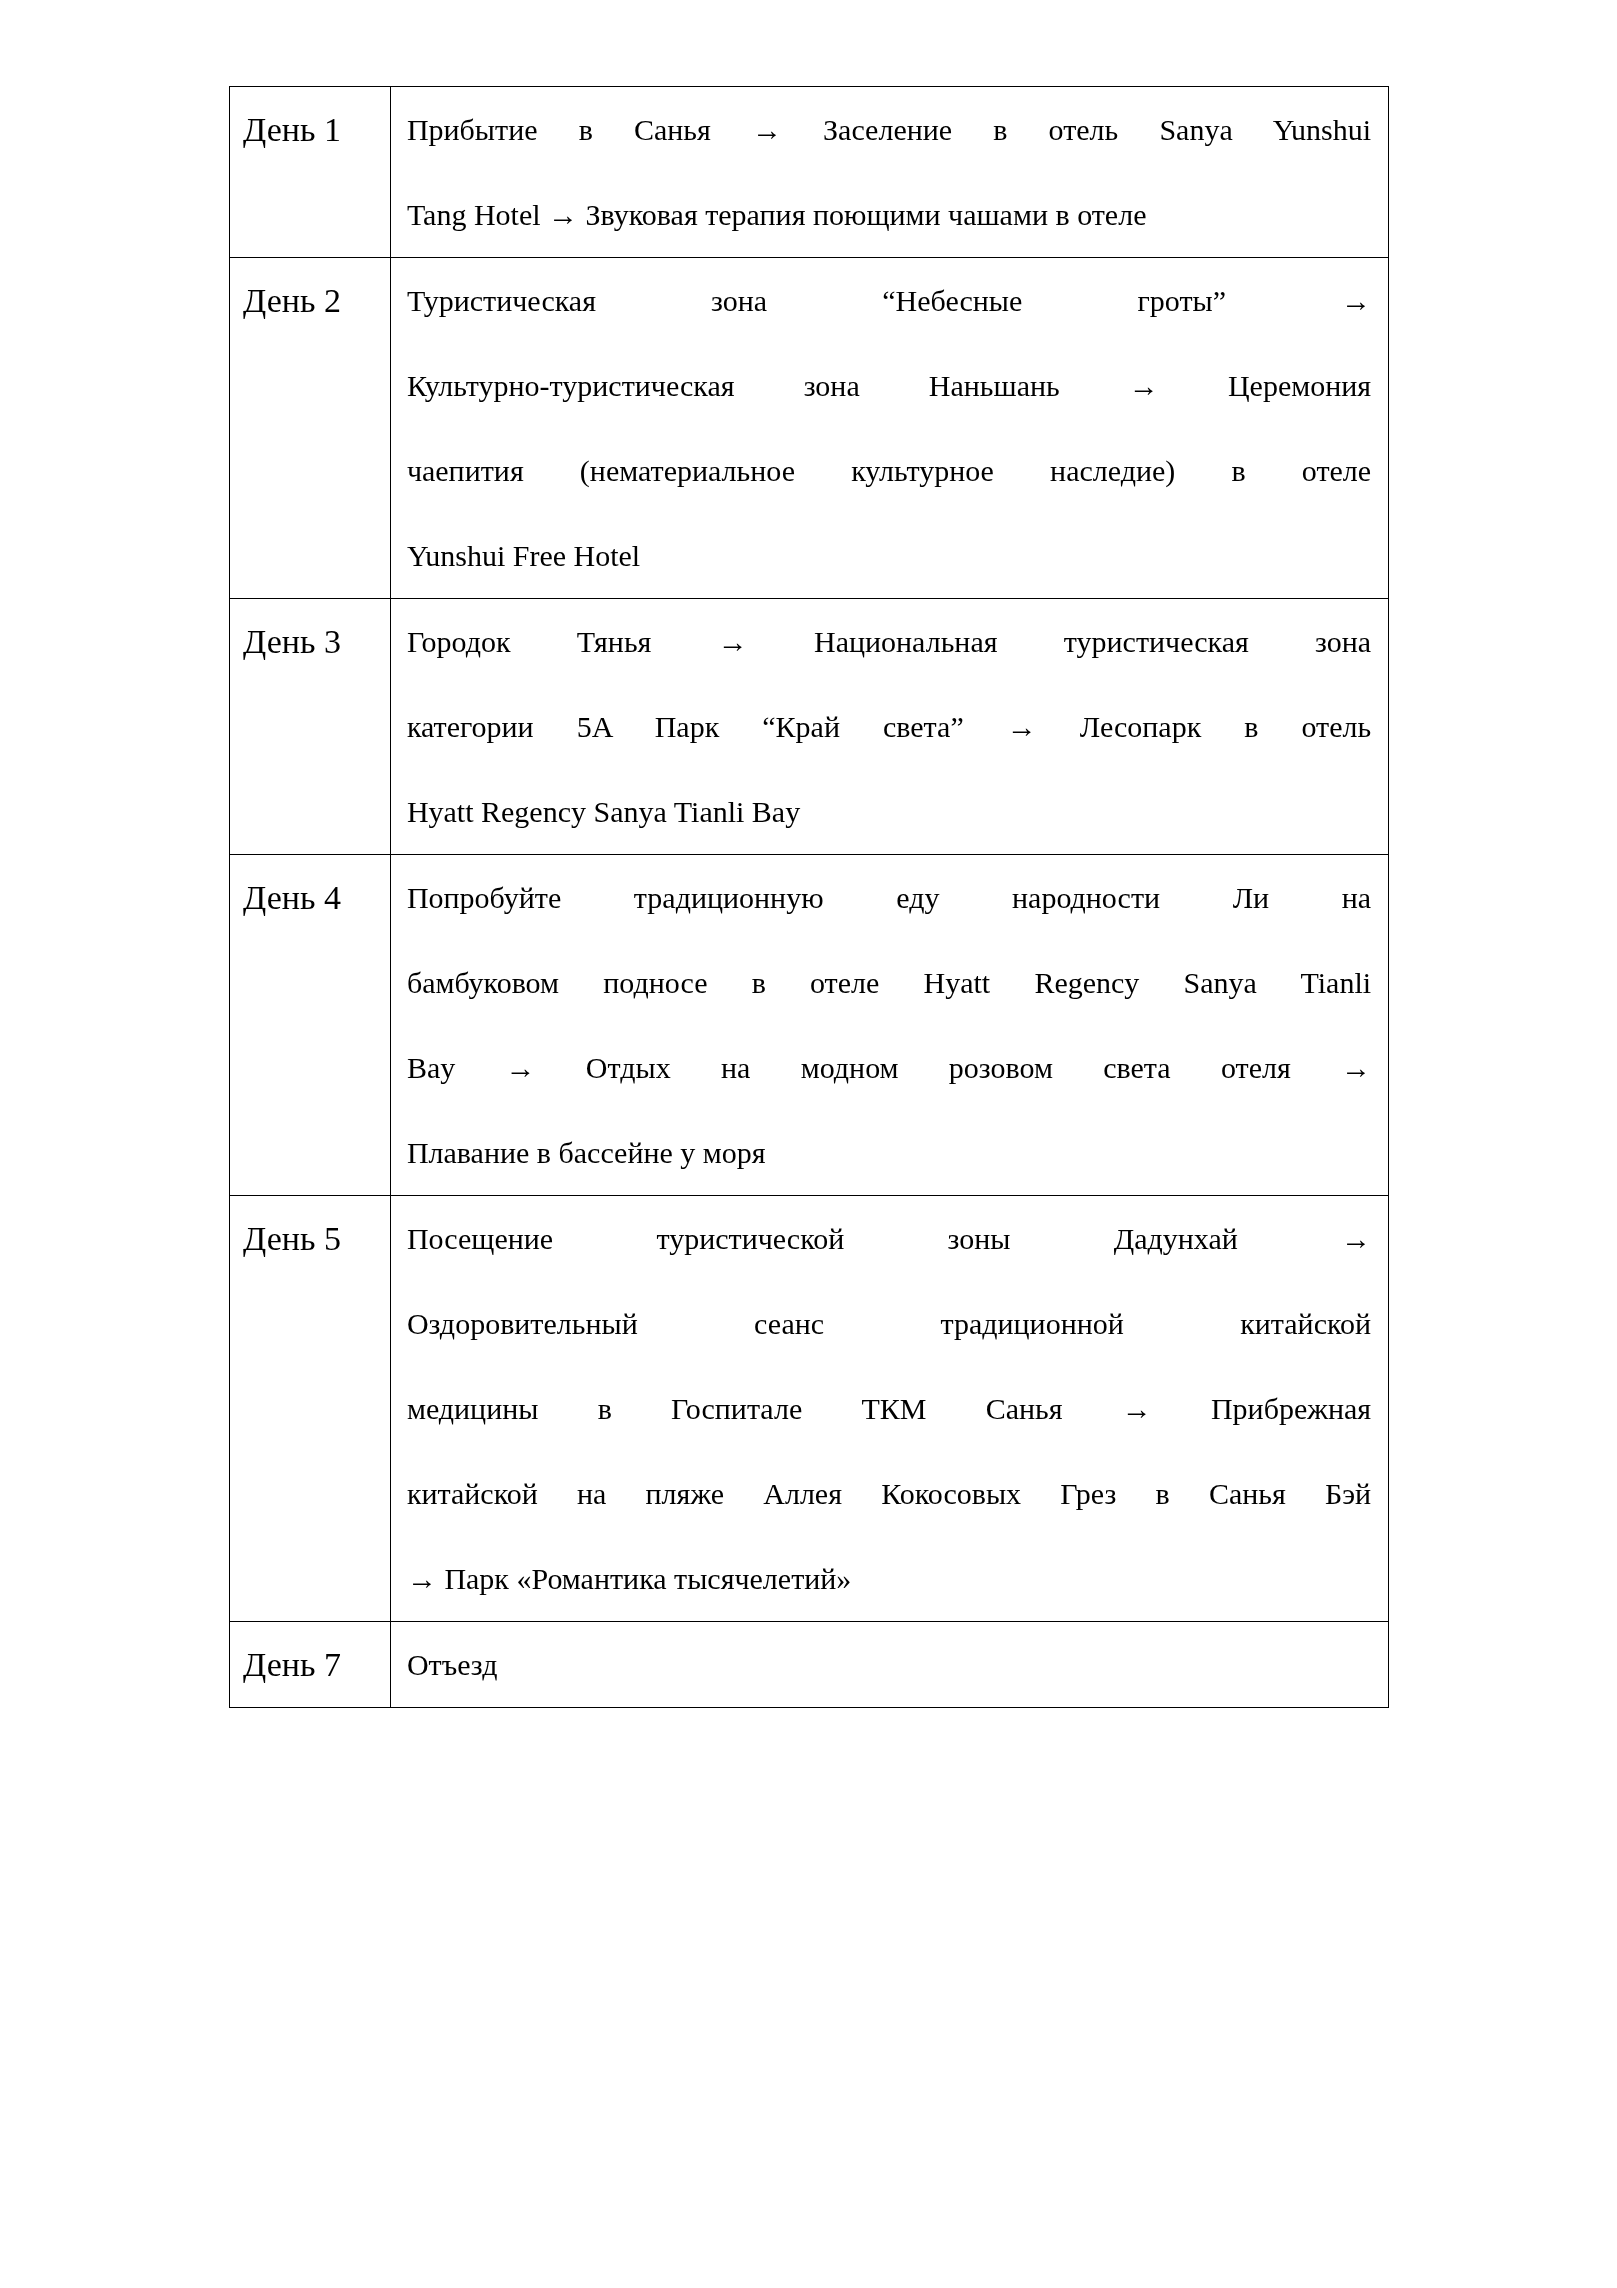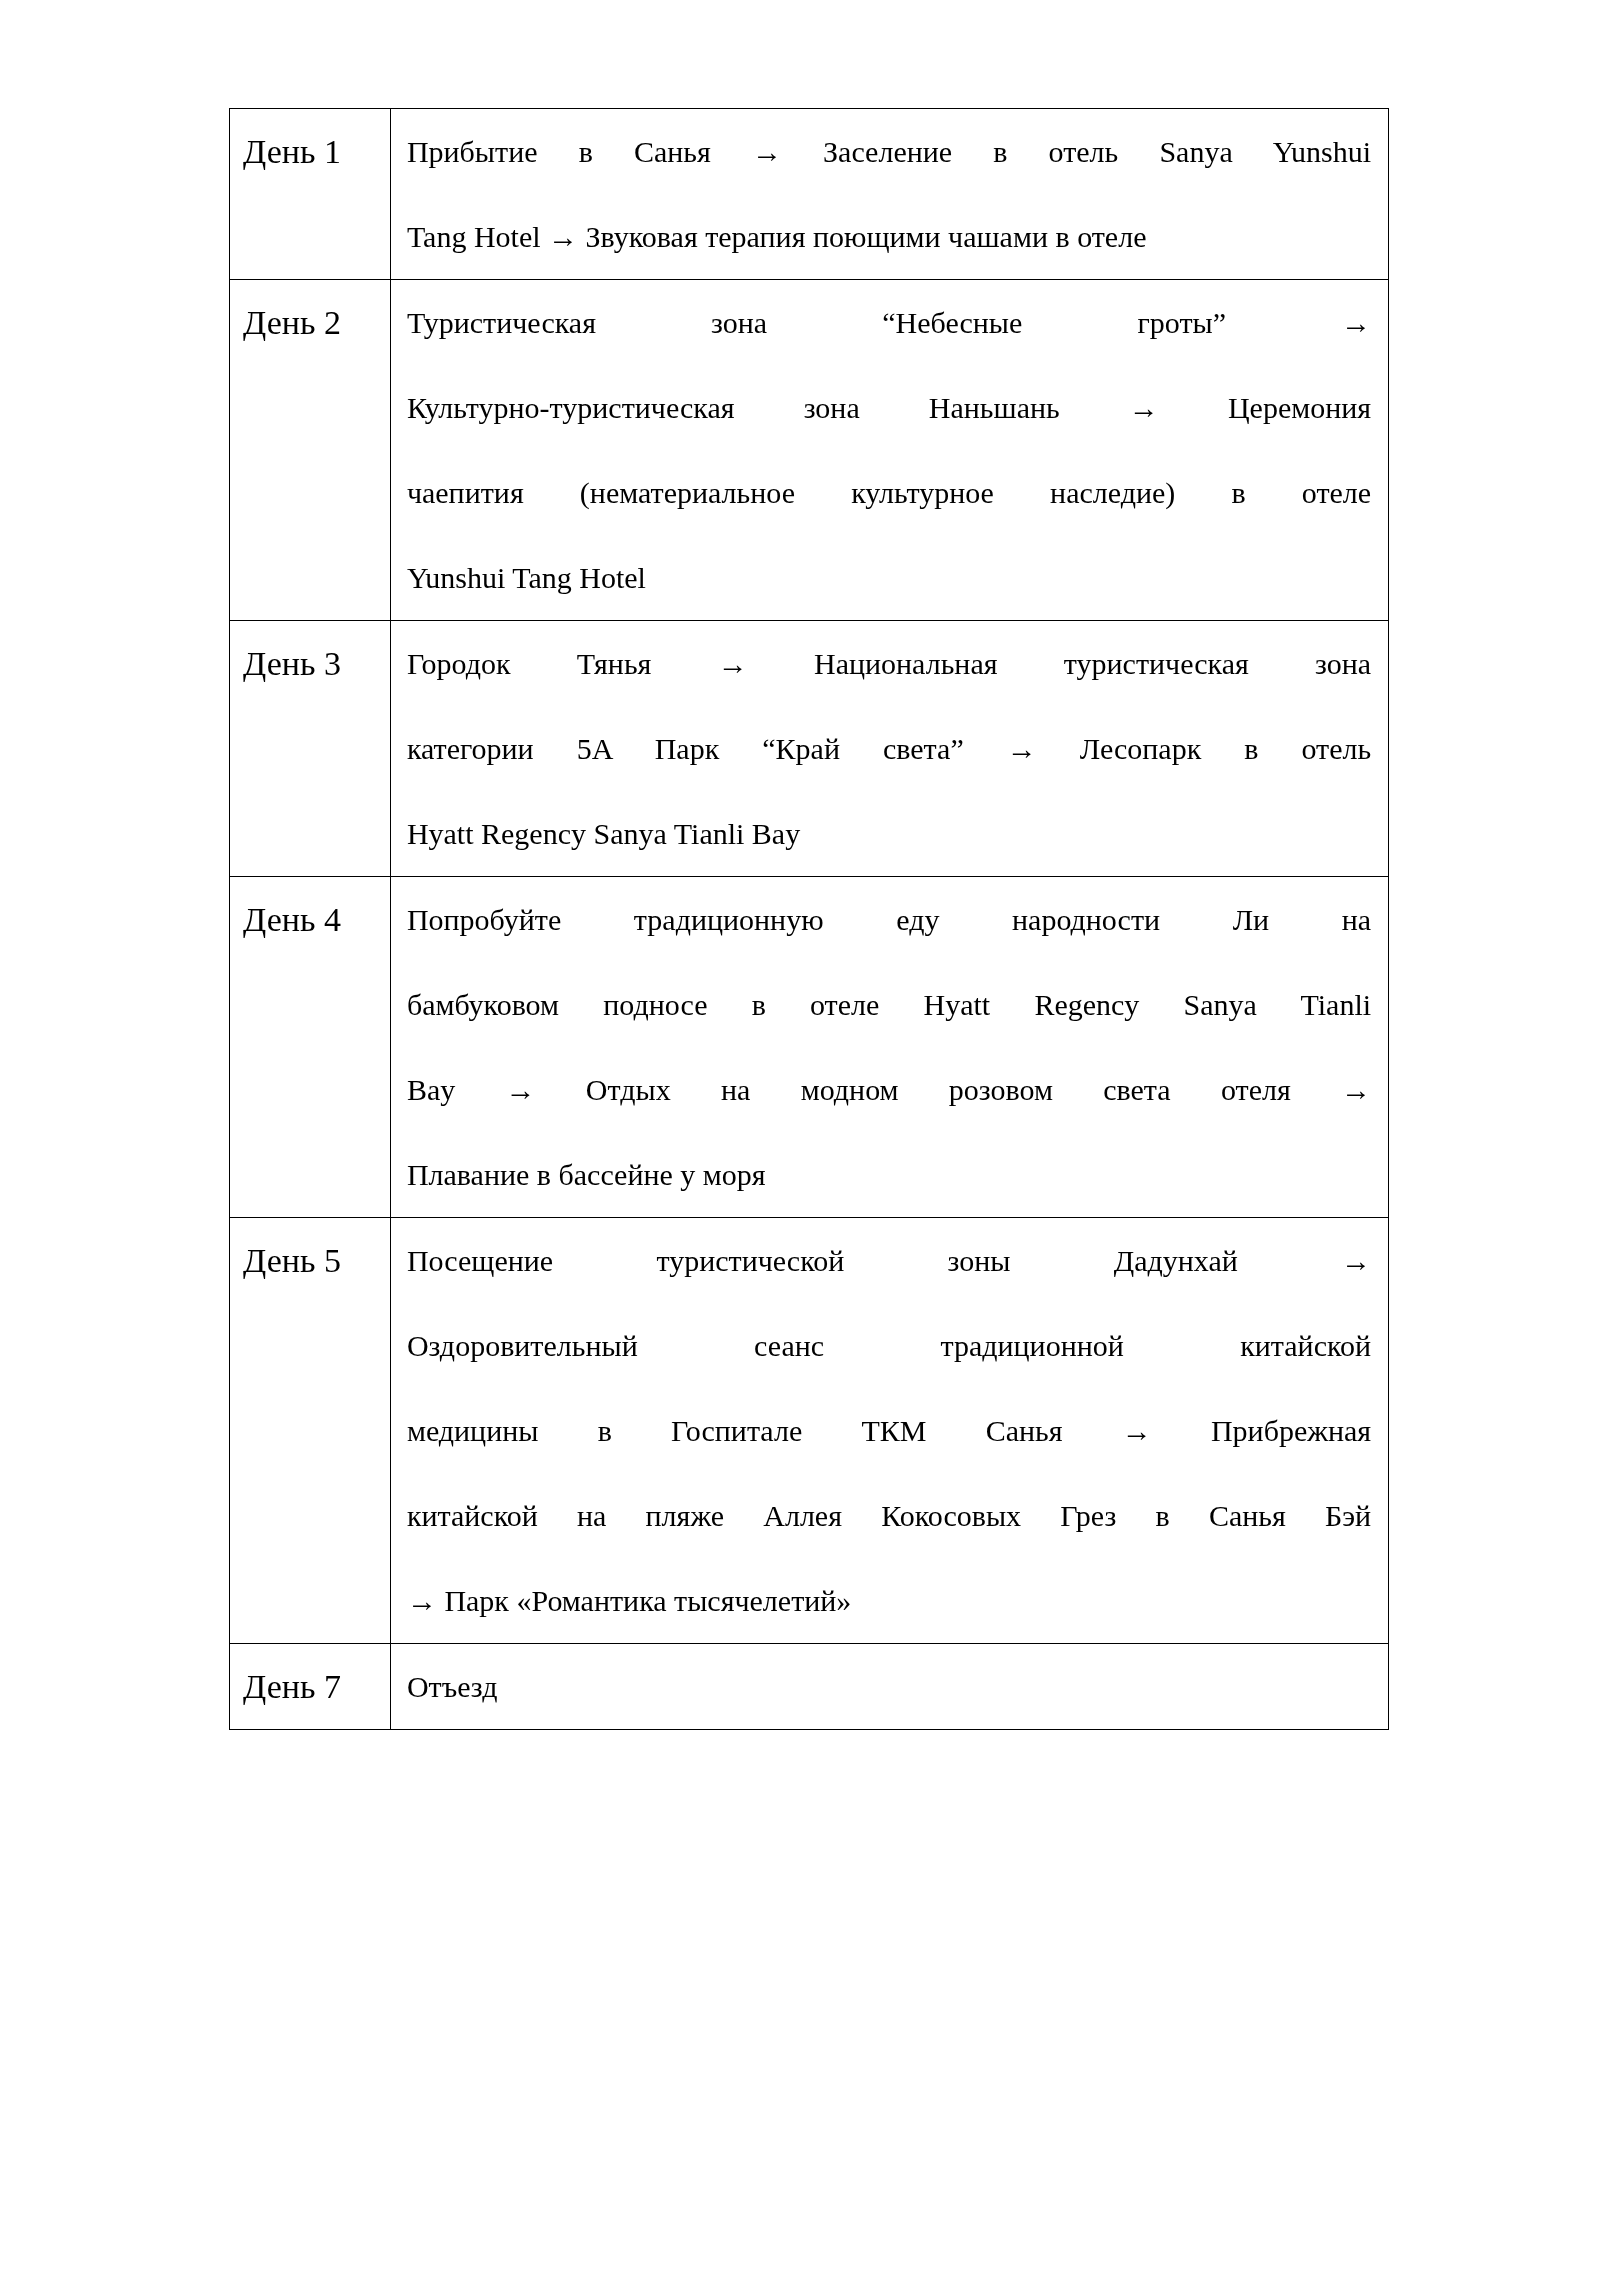--- a/index.html
+++ b/index.html
@@ -17,21 +17,21 @@
   .page {
     position: relative;
     width: 1617px;
     height: 2288px;
     background: #ffffff;
   }
   table.itinerary {
     border-collapse: collapse;
     table-layout: fixed;
     width: 1159px;
-    margin: 108px auto 0 auto;
+    margin: 86px auto 0 auto;
   }
   col.col-day  { width: 161px; }
   col.col-desc { width: 998px; }
   td {
     border: 1.8px solid #000000;
     vertical-align: top;
     padding: 0;
   }
   td.day-cell {
     font-size: 34px;
@@ -69,21 +69,21 @@
             <div class="line">Прибытие в Санья → Заселение в отель Sanya Yunshui</div>
             <div class="line last">Tang Hotel → Звуковая терапия поющими чашами в отеле</div>
           </td>
         </tr>
         <tr>
           <td class="day-cell">День 2</td>
           <td class="desc-cell">
             <div class="line">Туристическая зона “Небесные гроты” →</div>
             <div class="line">Культурно-туристическая зона Наньшань → Церемония</div>
             <div class="line">чаепития (нематериальное культурное наследие) в отеле</div>
-            <div class="line last">Yunshui Tang Hotel</div>
+            <div class="line last">Yunshui Free Hotel</div>
           </td>
         </tr>
         <tr>
           <td class="day-cell">День 3</td>
           <td class="desc-cell">
             <div class="line">Городок Тянья → Национальная туристическая зона</div>
             <div class="line">категории 5A Парк “Край света” → Лесопарк в отель</div>
             <div class="line last">Hyatt Regency Sanya Tianli Bay</div>
           </td>
         </tr>

